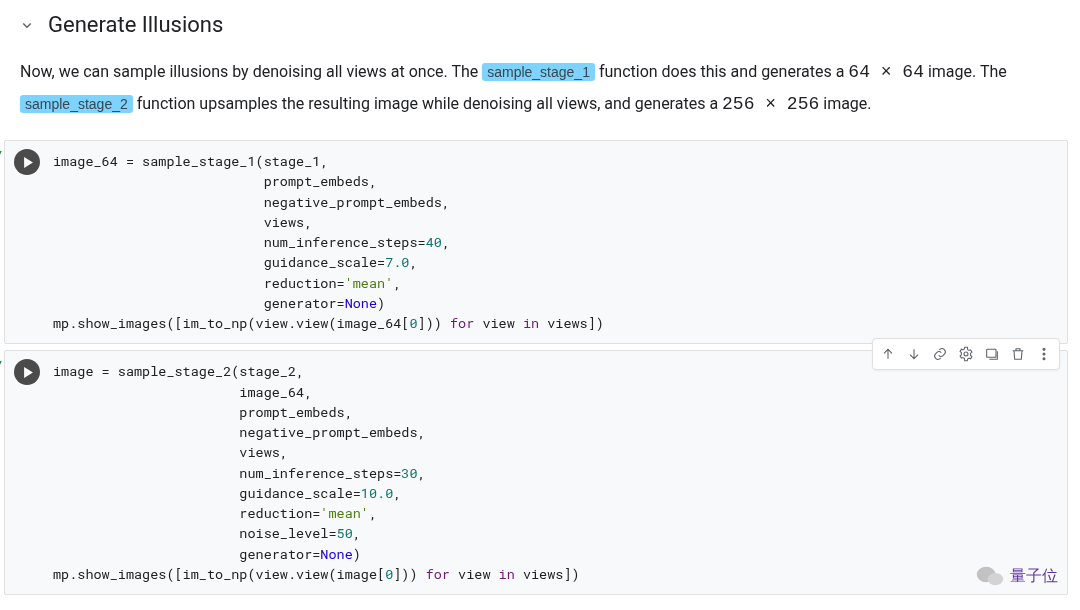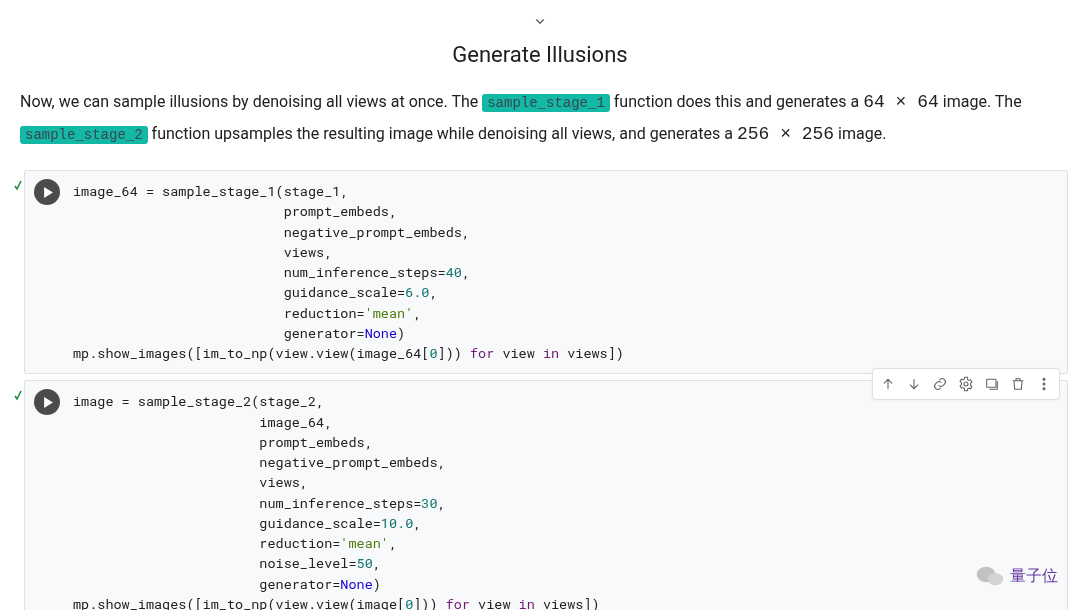--- a/index.html
+++ b/index.html
@@ -9,54 +9,53 @@
     width: 1080px;
     height: 610px;
     overflow: hidden;
     color: #202124;
   }
   .section-header {
     display: flex;
     align-items: center;
     gap: 12px;
     padding: 12px 18px 10px 18px;
-    flex-direction: column;
   }
   .chevron {
     width: 18px;
     height: 18px;
     cursor: pointer;
   }
   .chevron svg { width: 18px; height: 18px; }
   .section-title {
     font-size: 22px;
     font-weight: 400;
     color: #202124;
   }
   .prose {
     font-size: 16px;
     line-height: 1.75;
     color: #202124;
     padding: 10px 20px 14px 20px;
   }
   .prose .code {
-    font-family: Liberation Mono, monospace;
+    font-family: Liberation Sans, sans-serif;
     font-size: 14px;
-    background: #14b8a6;
+    background: #7dd3fc;
     padding: 1px 5px;
     border-radius: 3px;
     color: #37474f;
   }
   .prose .math {
     font-family: Liberation Mono, monospace;
     font-size: 18px;
   }
   .cell {
     position: relative;
-    margin: 6px 12px 6px 24px;
+    margin: 6px 12px 6px 4px;
   }
   .cell-body {
     display: flex;
     background: #f8f9fa;
     border: 1px solid #e0e0e0;
     border-radius: 2px;
   }
   .gutter {
     width: 44px;
     flex: 0 0 44px;
@@ -166,21 +165,21 @@
         <svg viewBox="0 0 10 10">
             <path d="M1 0 L9 5 L1 10 Z"></path>
           </svg>
       </div>
     </div>
     <div class="code-area" id="code0">image_64 = sample_stage_1(stage_1,
                           prompt_embeds,
                           negative_prompt_embeds,
                           views,
                           num_inference_steps=<span class="tok-num">40</span>,
-                          guidance_scale=<span class="tok-num">6.0</span>,
+                          guidance_scale=<span class="tok-num">7.0</span>,
                           reduction=<span class="tok-str">'mean'</span>,
                           generator=<span class="tok-none">None</span>)
 mp.show_images([im_to_np(view.view(image_64[<span class="tok-num">0</span>])) <span class="tok-kw">for</span> view <span class="tok-kw">in</span> views])</div>
   </div>
 </div>
 
 <div class="cell">
   <div class="left-indicator">
     <svg viewBox="0 0 8 14">
         <path d="M1 7 L3 10 L7 2" fill="none" stroke-width="1.6"></path>

